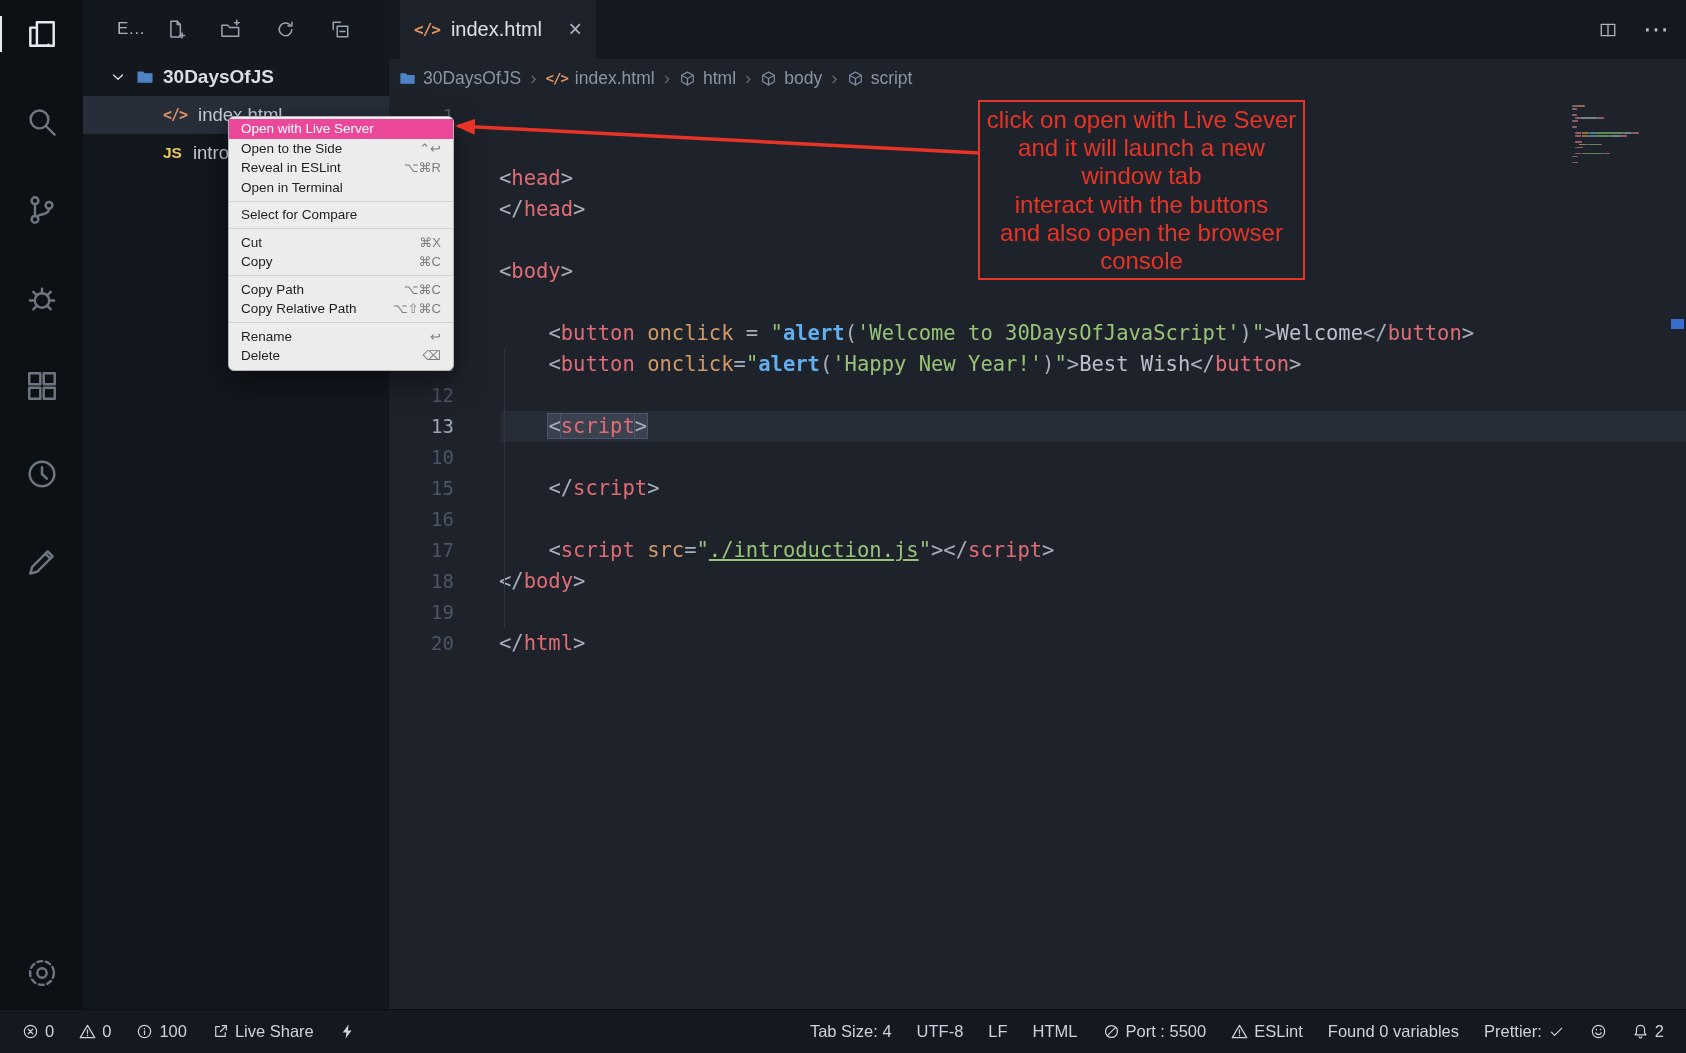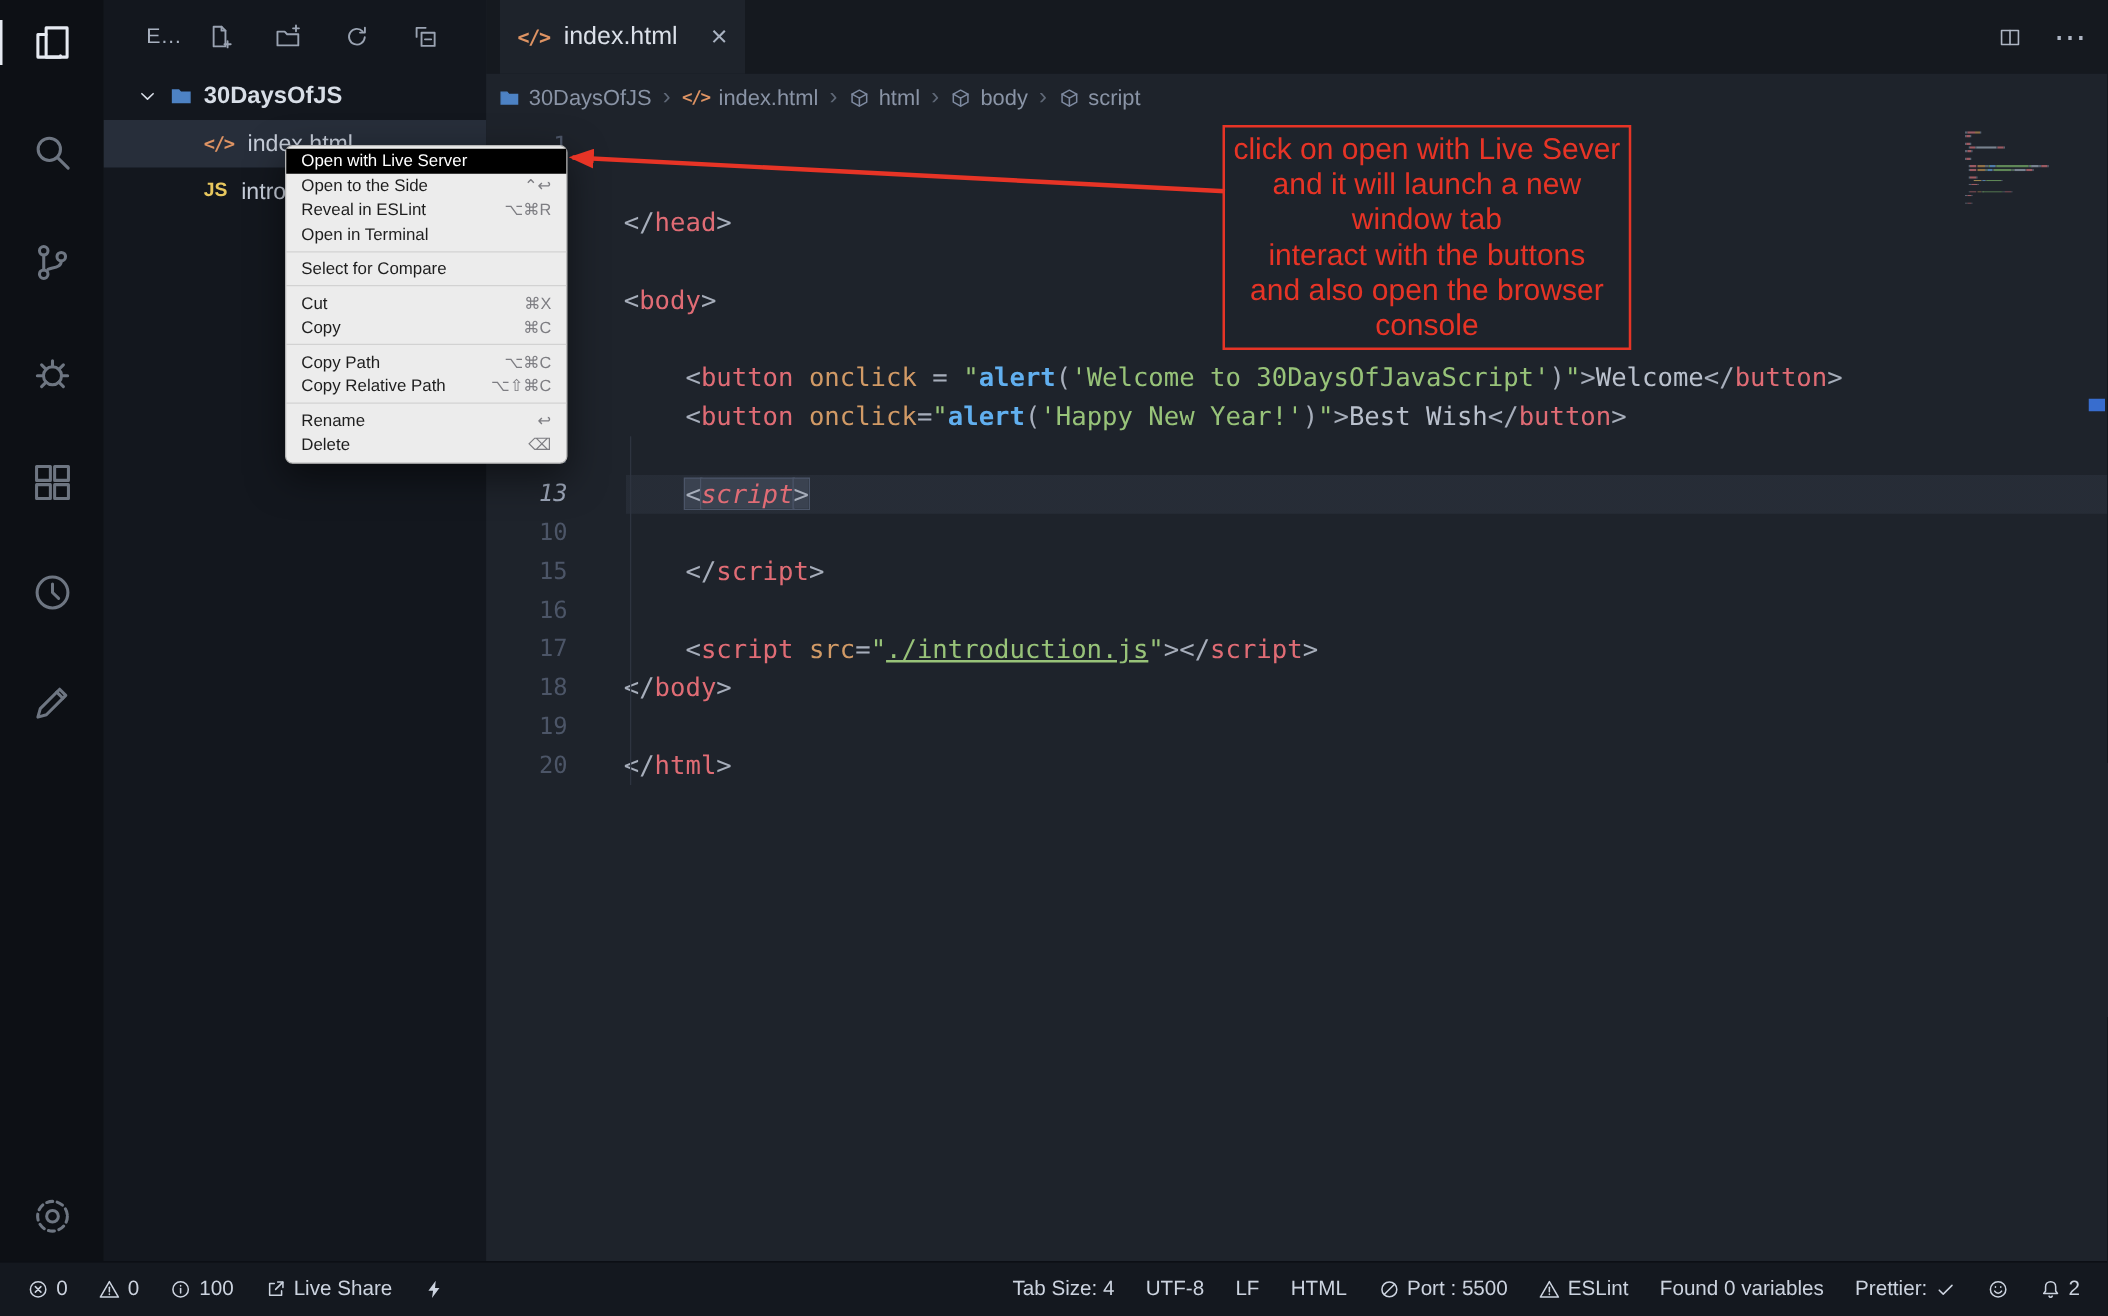--- a/index.html
+++ b/index.html
@@ -45,21 +45,21 @@
   .breadcrumbs{height:38px;display:flex;align-items:center;padding-left:10px;font-size:17.5px;color:#8a94a6;gap:6px;}
   .crumb{display:flex;align-items:center;gap:7px;cursor:pointer;}
   .crumb .icon svg{width:17px;height:17px;}
   .crumb .icon{color:#7e8aa0;display:flex;}
   .crumb-sep{color:#5f6877;font-size:19px;margin:0 3px;}
 
   
   .editor{position:absolute;top:97px;left:0;right:0;bottom:0;font-family:"DejaVu Sans Mono",monospace;font-size:20.5px;}
   .code-lines{padding-top:4px;}
   .code-line{display:flex;height:31px;line-height:31px;white-space:pre;}
-  .code-line.current{background:linear-gradient(to right,transparent 112px,rgba(125,140,170,.09) 112px);font-style:italic;}
+  .code-line.current{background:linear-gradient(to right,transparent 112px,rgba(125,140,170,.09) 112px);}
   .gutter{width:65px;flex:none;text-align:right;color:#4c5567;font-size:19px;}
   .code-line.current .gutter{color:#9ca6b8;}
   .code-text{padding-left:45px;}
   .tok-p{color:#a7aebb;} .tok-tag{color:#e06c75;} .tok-attr{color:#d19a66;}
   .tok-str{color:#98c379;} .tok-fn{color:#61afef;font-weight:bold;} .tok-obj{color:#e5c07b;}
   .tok-txt{color:#bac1cd;} .tok-link{color:#98c379;text-decoration:underline;}
   .hl{background:#3a4250;box-shadow:0 0 0 1px #4b5568;}
   .indent-guide{position:absolute;left:115px;top:252px;width:1px;height:279px;background:#2e3440;}
   .minimap{position:absolute;right:14px;top:8px;width:100px;cursor:pointer;}
   .mm-line{height:1.7px;margin-bottom:1.3px;display:flex;overflow:hidden;max-width:100px;}
@@ -72,21 +72,21 @@
   .sb-left,.sb-right{display:flex;align-items:center;gap:25px;}
   .sb-item{display:flex;align-items:center;gap:6px;cursor:pointer;white-space:nowrap;}
   .sb-item .icon{display:flex;}
   .sb-item svg{width:17px;height:17px;}
 
   
   .context-menu{position:absolute;left:228px;top:116px;width:226px;background:#ececec;border:1px solid #b6b6b6;
     border-radius:6px;box-shadow:0 10px 30px rgba(0,0,0,.5);padding:2px 0 4px;z-index:40;
     font-size:13.5px;color:#1e1e1e;box-sizing:border-box;}
   .menu-item{display:flex;justify-content:space-between;align-items:center;padding:2px 12px;height:15.5px;line-height:15.5px;cursor:pointer;}
-  .menu-item.highlighted{background:#000000;color:#fff;text-align:center;}
+  .menu-item.highlighted{background:#ec4899;color:#fff;text-align:center;}
   .menu-item .shortcut{color:#7d7d82;font-size:13px;}
   .menu-item.highlighted .shortcut{color:#dfe7ff;}
   .menu-sep{height:1px;background:#d2d2d2;margin:3.5px 0;}
 
   
   .annotation-box{position:absolute;left:978px;top:100px;width:327px;height:180px;box-sizing:border-box;
     border:2.5px solid #e73426;color:#e73426;font-size:24px;line-height:28.2px;text-align:center;
     white-space:pre-line;z-index:30;padding-top:4px;font-family:"Liberation Sans",sans-serif;}
   .arrow-overlay{position:absolute;left:0;top:0;width:1686px;height:1053px;pointer-events:none;z-index:50;}
 </style>
@@ -332,20 +332,21 @@
               </g>
             </svg>
           </span>
           <span class="crumb-label">script</span>
         </span>
       </div>
     <div class="editor">
       <div class="code-lines">
           <div class="code-line"><span class="gutter">1</span></div>
           <div class="code-line"><span class="gutter">3</span><span class="code-text"></span></div>
+          <div class="code-line"><span class="gutter">4</span><span class="code-text"><span class="tok-p">&lt;</span><span class="tok-tag">head</span><span class="tok-p">&gt;</span></span></div>
           <div class="code-line"><span class="gutter">6</span><span class="code-text"><span class="tok-p">&lt;/</span><span class="tok-tag">head</span><span class="tok-p">&gt;</span></span></div>
           <div class="code-line"><span class="gutter">7</span><span class="code-text"></span></div>
           <div class="code-line"><span class="gutter">8</span><span class="code-text"><span class="tok-p">&lt;</span><span class="tok-tag">body</span><span class="tok-p">&gt;</span></span></div>
           <div class="code-line"><span class="gutter">9</span><span class="code-text"></span></div>
           <div class="code-line"><span class="gutter">10</span><span class="code-text"><span class="tok-p">    </span><span class="tok-p">&lt;</span><span class="tok-tag">button</span><span class="tok-p"> </span><span class="tok-attr">onclick</span><span class="tok-p"> = </span><span class="tok-str">"</span><span class="tok-fn">alert</span><span class="tok-p">(</span><span class="tok-str">'Welcome to 30DaysOfJavaScript'</span><span class="tok-p">)</span><span class="tok-str">"</span><span class="tok-p">&gt;</span><span class="tok-txt">Welcome</span><span class="tok-p">&lt;/</span><span class="tok-tag">button</span><span class="tok-p">&gt;</span></span></div>
           <div class="code-line"><span class="gutter">11</span><span class="code-text"><span class="tok-p">    </span><span class="tok-p">&lt;</span><span class="tok-tag">button</span><span class="tok-p"> </span><span class="tok-attr">onclick</span><span class="tok-p">=</span><span class="tok-str">"</span><span class="tok-fn">alert</span><span class="tok-p">(</span><span class="tok-str">'Happy New Year!'</span><span class="tok-p">)</span><span class="tok-str">"</span><span class="tok-p">&gt;</span><span class="tok-txt">Best Wish</span><span class="tok-p">&lt;/</span><span class="tok-tag">button</span><span class="tok-p">&gt;</span></span></div>
           <div class="code-line"><span class="gutter">12</span><span class="code-text"></span></div>
           <div class="code-line current"><span class="gutter">13</span><span class="code-text"><span class="tok-p">    </span><span class="tok-p hl">&lt;</span><span class="tok-tag hl">script</span><span class="tok-p hl">&gt;</span></span></div>
           <div class="code-line"><span class="gutter">10</span></div>
           <div class="code-line"><span class="gutter">15</span><span class="code-text"><span class="tok-p">    </span><span class="tok-p">&lt;/</span><span class="tok-tag">script</span><span class="tok-p">&gt;</span></span></div>

